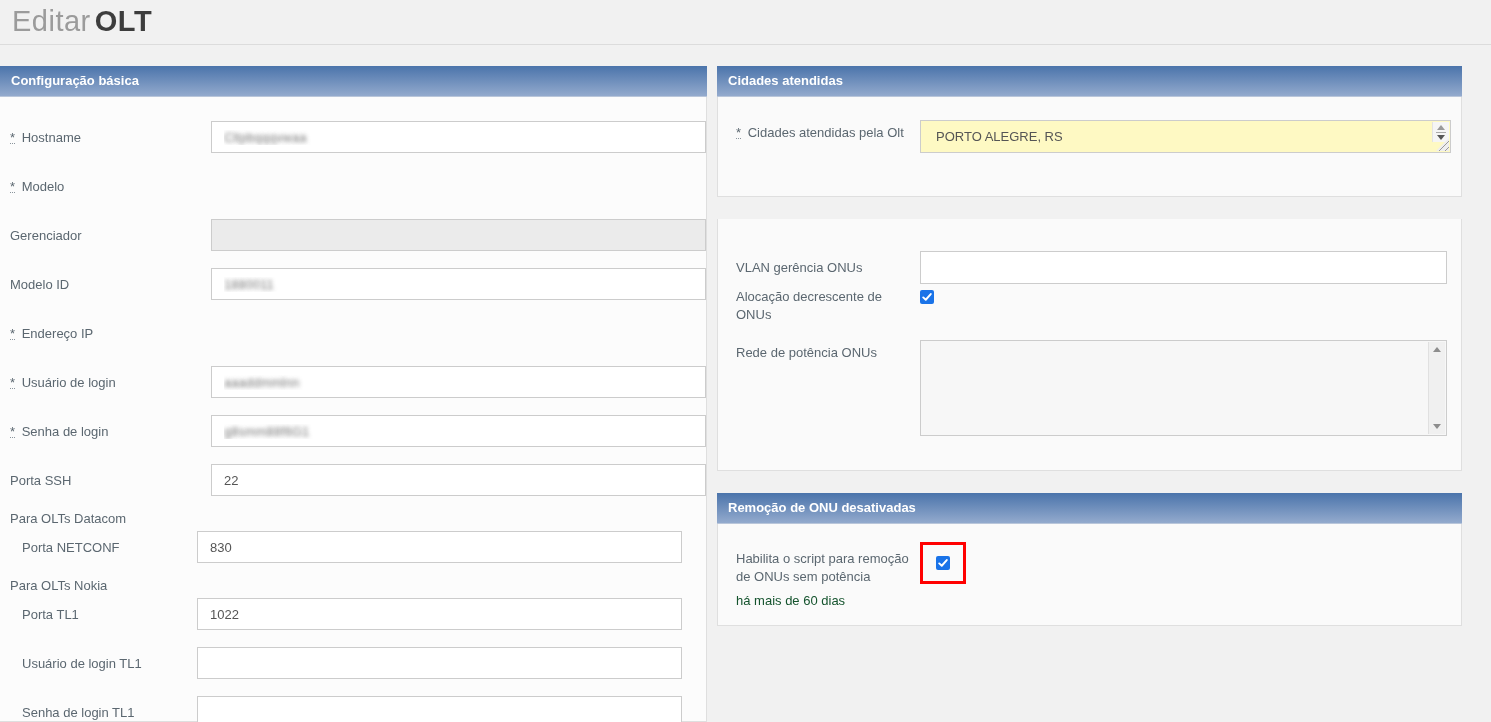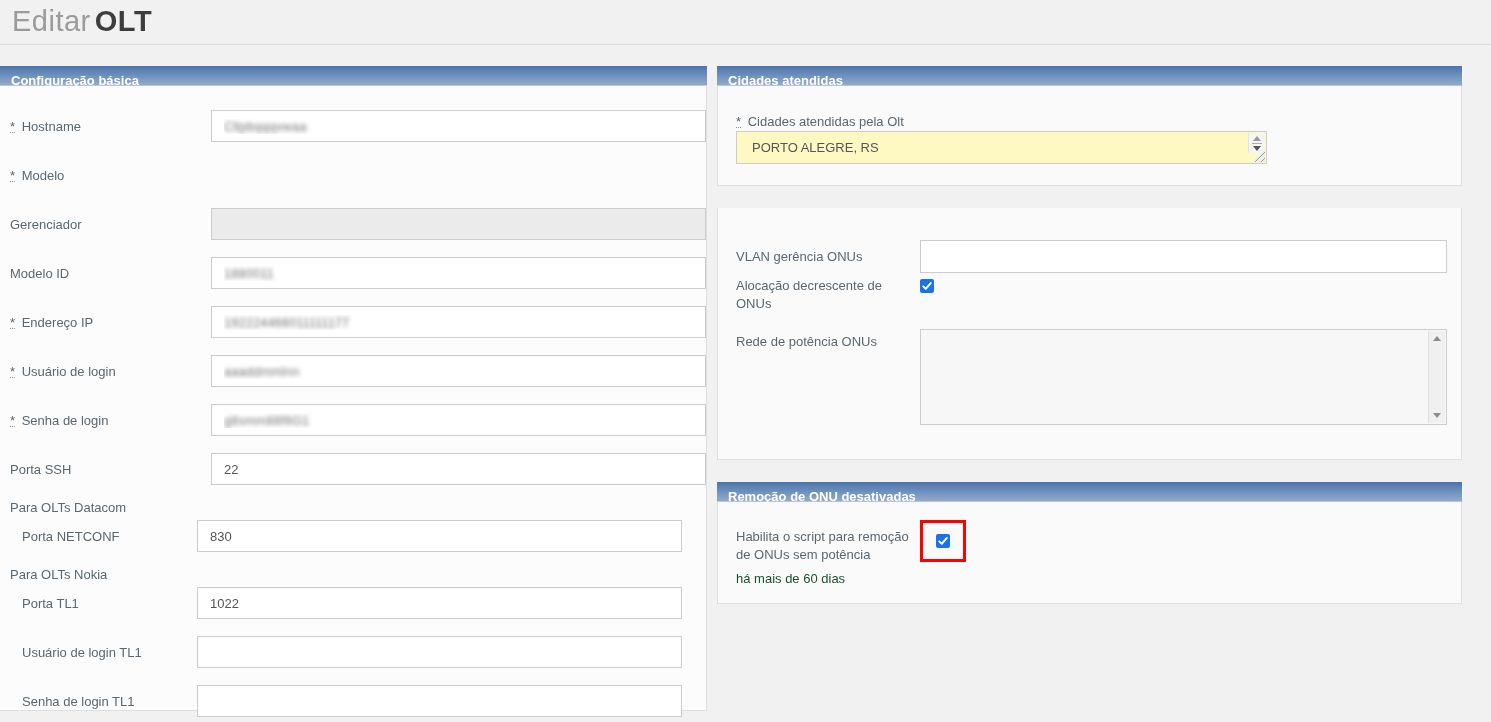--- a/index.html
+++ b/index.html
@@ -14,21 +14,21 @@
   .titlebar h1 .t-bold { color:#3d3d3d; font-weight:700; margin-left:4px; }
 
   
   .content { display:flex; align-items:flex-start; padding-top:21px; }
   .left-col { width:707px; flex:none; }
   .right-col { width:745px; flex:none; margin-left:10px; display:flex; flex-direction:column; }
 
   
   .panel { width:100%; }
   .panel-header {
-    height:20px; line-height:30px; padding-left:11px;
+    height:31px; line-height:30px; padding-left:11px;
     background:linear-gradient(#4b74ab,#93aacd);
     border-bottom:1px solid #b9c6da;
     color:#fff; font-size:13px; font-weight:700;
   }
   .panel-body { background:#fafafa; border:1px solid #dfdfdf; border-top:none; }
   .left-col .panel-body { background:#fcfcfc; height:625px; padding:24px 0 0 10px; border-left:none; }
   .mb22 { margin-bottom:22px; }
 
   
   .frow { display:flex; align-items:center; height:32px; margin-bottom:17px; }
@@ -42,21 +42,21 @@
   .redacted { color:transparent !important; text-shadow:0 0 4px rgba(90,90,90,0.85); }
   .fheading { font-size:13px; color:#5b6770; line-height:16px; margin:-2px 0 4px; }
   .indent .flabel { padding-left:12px; }
   .indent .finput { width:485px; margin-left:9px; }
 
   
   .rp-body { padding:23px 14px 0 18px; display:flex; align-items:flex-start; }
   .rp-label { width:184px; flex:none; font-size:13px; color:#5b6770; line-height:18px; padding-top:4px; }
   .rp-col { width:531px; flex:none; }
 
-  .p-cidades .panel-body { height:100px;flex-direction:column; }
+  .p-cidades .panel-body { height:100px; }
   .listbox { position:relative; width:531px; height:33px; border:1px solid #ccc; background:#fef9c3; }
   .listbox .lb-text { line-height:31px; padding-left:15px; font-size:13px; color:#555; }
   .spin-strip {
     position:absolute; top:1px; right:1px; width:17px; height:20px;
     background:#f5f5f5; border-left:1px solid #e3e3e3;
   }
   .tri-up   { position:absolute; left:4px; top:3px;  width:0; height:0; border-left:4px solid transparent; border-right:4px solid transparent; border-bottom:5px solid #9a9a9a; }
   .spin-line{ position:absolute; left:3px; top:10px; width:10px; height:1px; background:#aaa; }
   .tri-down { position:absolute; left:4px; top:13px; width:0; height:0; border-left:4px solid transparent; border-right:4px solid transparent; border-top:5px solid #555; }
   .grip {
@@ -119,21 +119,20 @@
             <input class="finput disabled" type="text" disabled="" style="">
           </div>
 
           <div class="frow">
             <label class="flabel">Modelo ID</label>
             <input class="finput redacted" type="text" value="1880011" style="">
           </div>
 
           <div class="frow">
             <label class="flabel"><span class="req">*</span> <span>Endereço IP</span></label>
-            <input class="finput redacted" type="text" value="192224466011111177" style="">
           </div>
 
           <div class="frow">
             <label class="flabel"><span class="req">*</span> <span>Usuário de login</span></label>
             <input class="finput redacted" type="text" value="aaaddmmlnn" style="">
           </div>
 
           <div class="frow">
             <label class="flabel"><span class="req">*</span> <span>Senha de login</span></label>
             <input class="finput redacted" type="text" value="g8smm88f6G1" style="">

